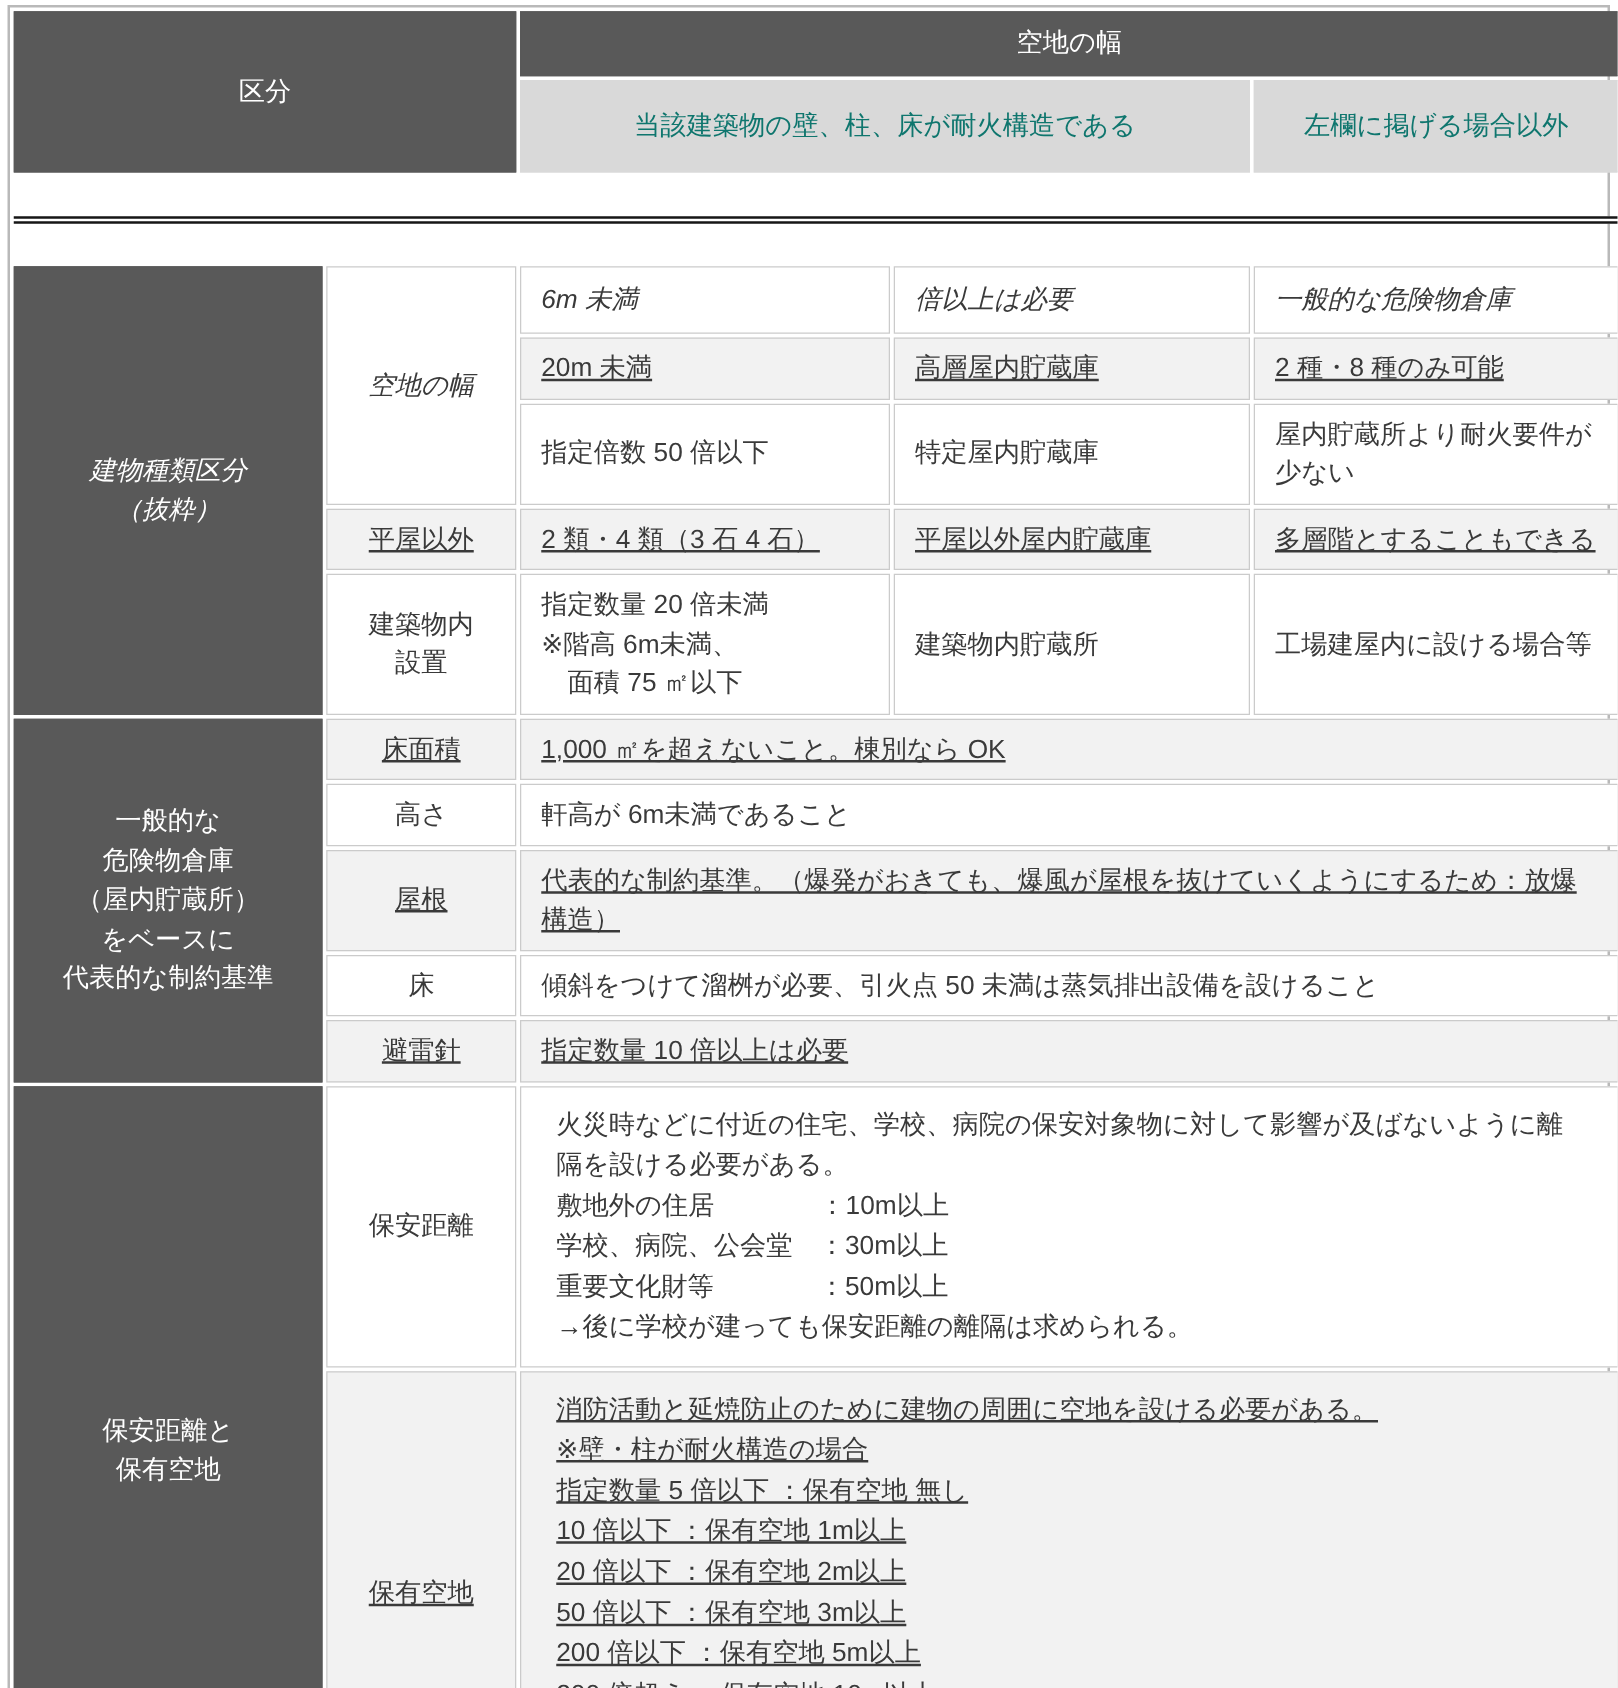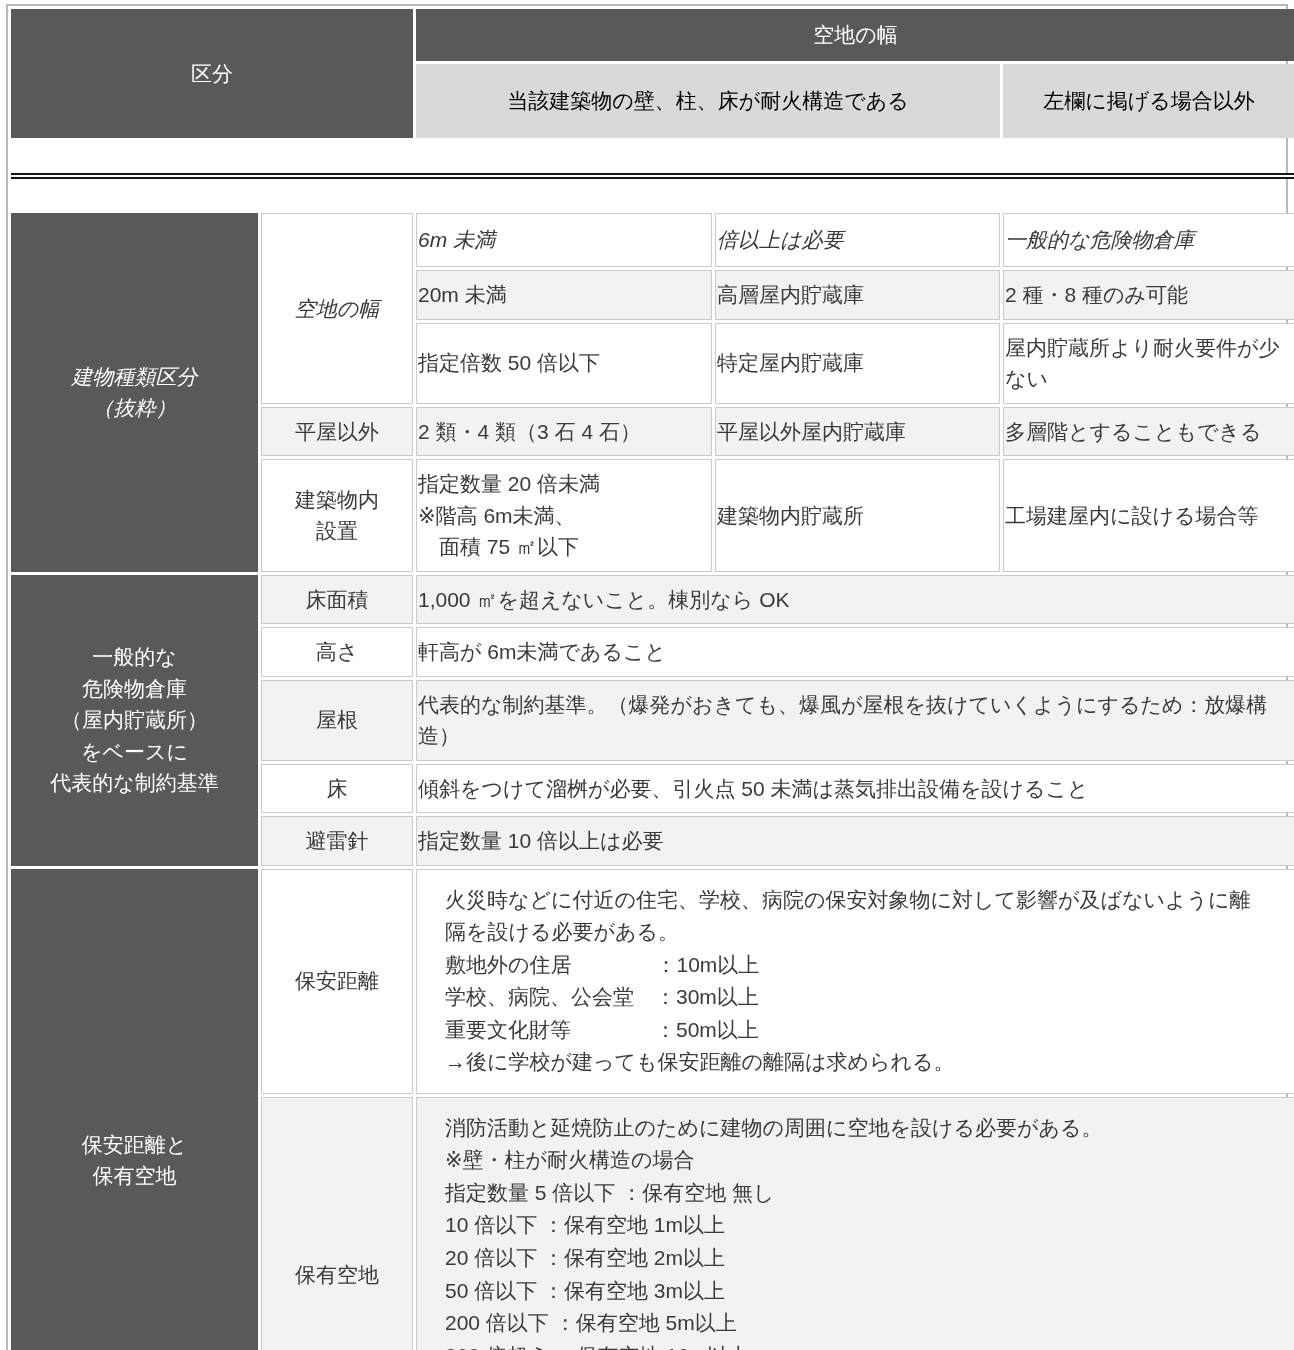--- a/index.html
+++ b/index.html
@@ -19,40 +19,40 @@
   table.spec {
     width: 100%;
     table-layout: fixed;
     border-collapse: separate;
     border-spacing: 3px;
     font-size: 21px;
   }
   td {
     border: 1px solid #cbcbcb;
     background: #ffffff;
-    padding: 8px 1px;
+    padding: 8px 16px;
     vertical-align: middle;
     line-height: 1.5;
     white-space: pre-line;
     word-break: break-all;
     overflow-wrap: anywhere;
   }
   td.dark {
     background: #595959;
     border-color: #595959;
     color: #ffffff;
     text-align: center;
   }
   td.subhdr {
     background: #d9d9d9;
     border-color: #d9d9d9;
-    color: #000000;
+    color: #0f766e;
     text-align: center;
   }
-  td.tint { background: #f2f2f2; }
+  td.tint { background: #f2f2f2; text-decoration: underline; }
   td.center { text-align: center; }
   tr.hdr-top td { height: 34px; }
   tr.hdr-sub td { height: 56px; }
   td.divider-cell {
     border: none;
     background: transparent;
     padding: 0;
   }
   .double-line {
     height: 2px;

